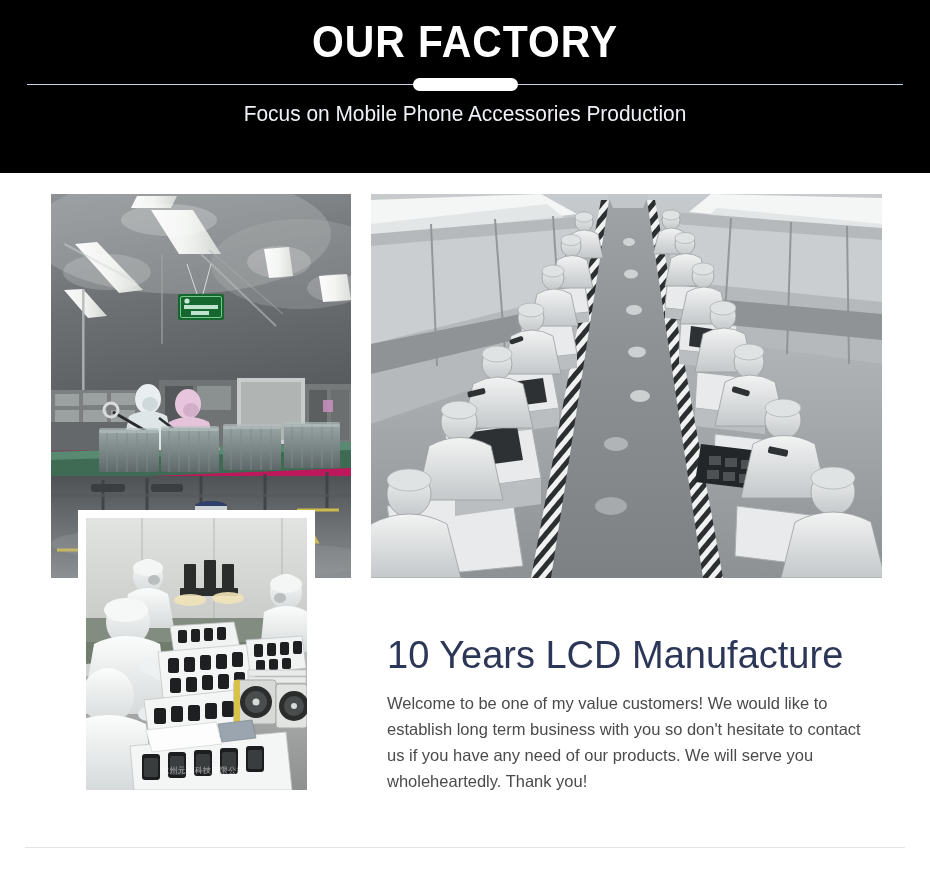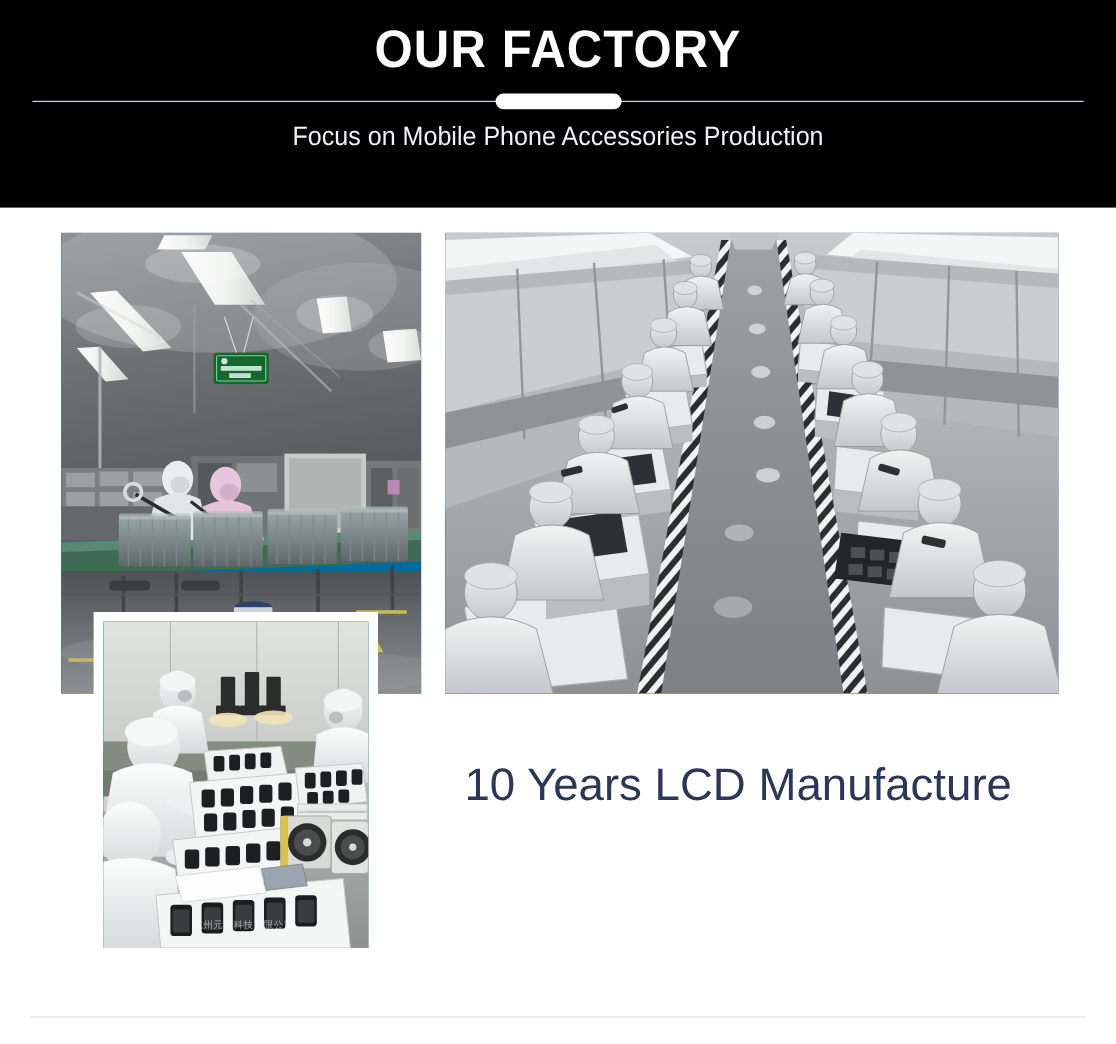--- a/index.html
+++ b/index.html
@@ -63,21 +63,21 @@
     font-size: 22px;
     font-weight: normal;
     line-height: 30px;
     transform: scaleX(0.95);
   }
 
   
   .photo {
     position: absolute;
     overflow: hidden;
-    background: #0369a1;
+    background: #be185d;
   }
   .photo svg { display: block; width: 100%; height: 100%; }
 
   #photo-cleanroom { left: 51px; top: 194px; width: 300px; height: 384px; }
   #photo-assembly-line { left: 371px; top: 194px; width: 511px; height: 384px; }
 
   .photo-inset-frame {
     position: absolute;
     left: 78px; top: 510px;
     width: 237px; height: 288px;
@@ -650,15 +650,16 @@
 
       <polygon points="60,212 130,204 136,226 66,234" fill="#fdfdfd" stroke="#cfd2d0" stroke-width="0.7"></polygon>
       <polygon points="132,206 166,202 170,220 136,224" fill="#9aa5b0" stroke="#7c868f" stroke-width="0.7"></polygon>
     </svg>
     <div class="inset-watermark">杭州元晰科技有限公司</div>
   </div>
 </div>
 
 <div class="text-block">
   <h2 class="text-heading">10 Years LCD Manufacture</h2>
+  <p class="text-paragraph">Welcome to be one of my value customers! We would like to establish long term business with you so don't hesitate to contact us if you have any need of our products. We will serve you wholeheartedly. Thank you!</p>
 </div>
 
 <div class="footer-rule"></div>
 
 </body></html>

